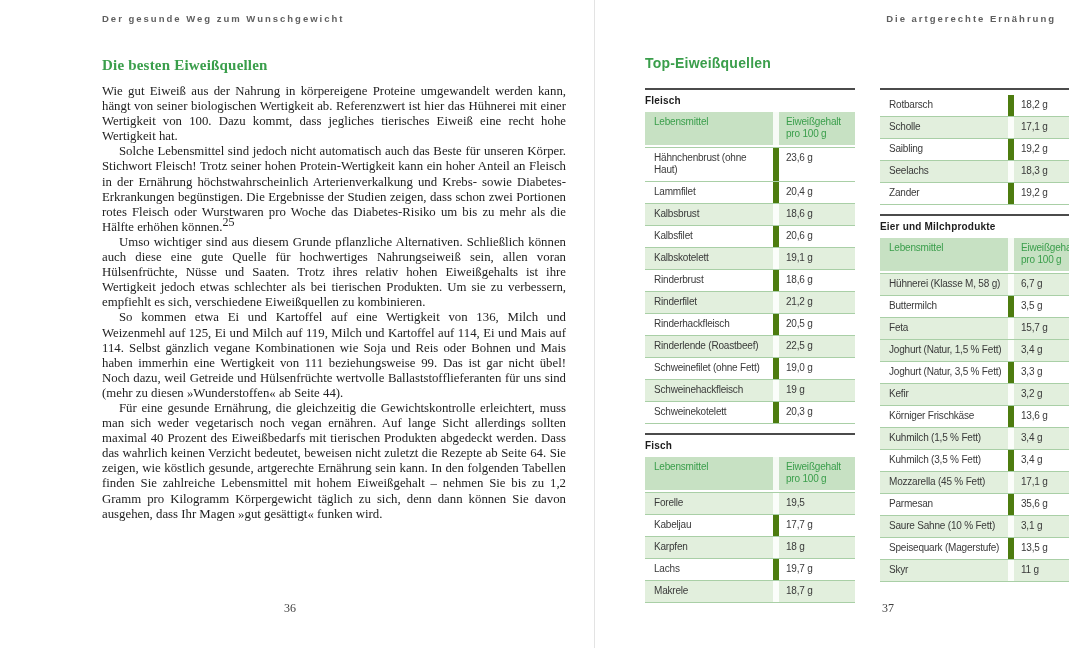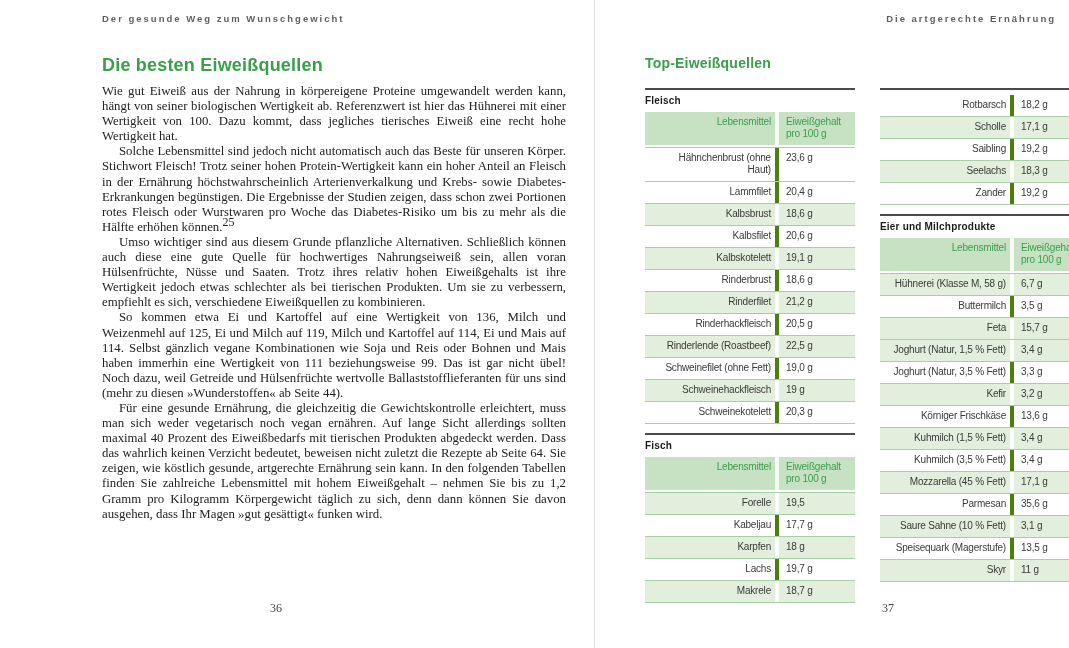--- a/index.html
+++ b/index.html
@@ -16,50 +16,50 @@
           font-family:"Liberation Sans",sans-serif;margin-left:45px;}
   .gutter{position:absolute;left:549px;top:0;width:1px;height:648px;background:#e3e3e3;}
 
   .runhead{position:absolute;top:13px;font-size:9.5px;font-weight:bold;letter-spacing:2px;
            color:#5f5f5f;white-space:nowrap;}
   .runhead.left{left:57px;}
   .runhead.right{right:58px;}
 
   
   .lefttext{position:absolute;left:57px;top:56px;width:464px;}
-  h2.left-heading{margin:0 0 10px 0;font-size:18px;line-height:18px;color:var(--accent);
-                  letter-spacing:.2px;}
+  h2.left-heading{margin:0 0 10px 0;font-size:15px;line-height:18px;color:var(--accent);
+                  letter-spacing:.2px;font-family:Liberation Serif, serif;}
   .para{margin:0;font-family:"Liberation Serif",serif;font-size:12.8px;line-height:15.1px;
         color:var(--text);text-align:justify;}
   .para.indent{text-indent:17px;}
   .para sup{font-size:12px;line-height:0;}
 
   
   .title{position:absolute;left:600px;top:55px;width:210px;margin:0;text-align:left;
          font-size:14px;color:var(--accent);letter-spacing:.2px;}
   .tcol{position:absolute;top:88px;}
   #col-left{left:600px;width:210px;}
   #col-right{left:835px;width:200px;}
   .tsec{margin:0 0 9px 0;}
   .rule{height:2px;background:var(--rule);margin:0 0 5px 0;}
   h3.sheading{margin:0 0 6px 0;font-size:10px;color:#1c1c1c;letter-spacing:.2px;}
   .tbl{font-size:10px;line-height:12px;color:#3a3a3a;letter-spacing:-0.2px;
        border-bottom:1px solid var(--divider);}
   .trow{display:flex;}
   .trow + .trow{border-top:1px solid var(--divider);}
   .thead{background:var(--headbg);color:var(--accent);margin-bottom:2px;}
   .c1{flex:0 0 134px;box-sizing:border-box;padding:4px 4px 5px 9px;
-      border-right:4px solid #4d7c0f;text-align:right;}
+      border-right:6px solid #4d7c0f;}
   .thead .c1, .trow.shade .c1{border-right-color:rgba(255,255,255,.85);}
   .c2{flex:1;box-sizing:border-box;padding:4px 3px 5px 7px;}
   .trow.shade{background:var(--shadebg);}
 
   .pagenum{position:absolute;top:601px;font-family:"Liberation Serif",serif;font-size:12px;
            color:#3f3f3f;}
-  .pagenum.left{left:225px;}
+  .pagenum.left{left:239px;}
   .pagenum.right{left:837px;}
 </style>
 </head>
 <body>
 
 <div class="spread">
   <div class="gutter"></div>
 
   <div class="runhead left">Der gesunde Weg zum Wunschgewicht</div>
   <div class="runhead right">Die artgerechte Ernährung</div>

